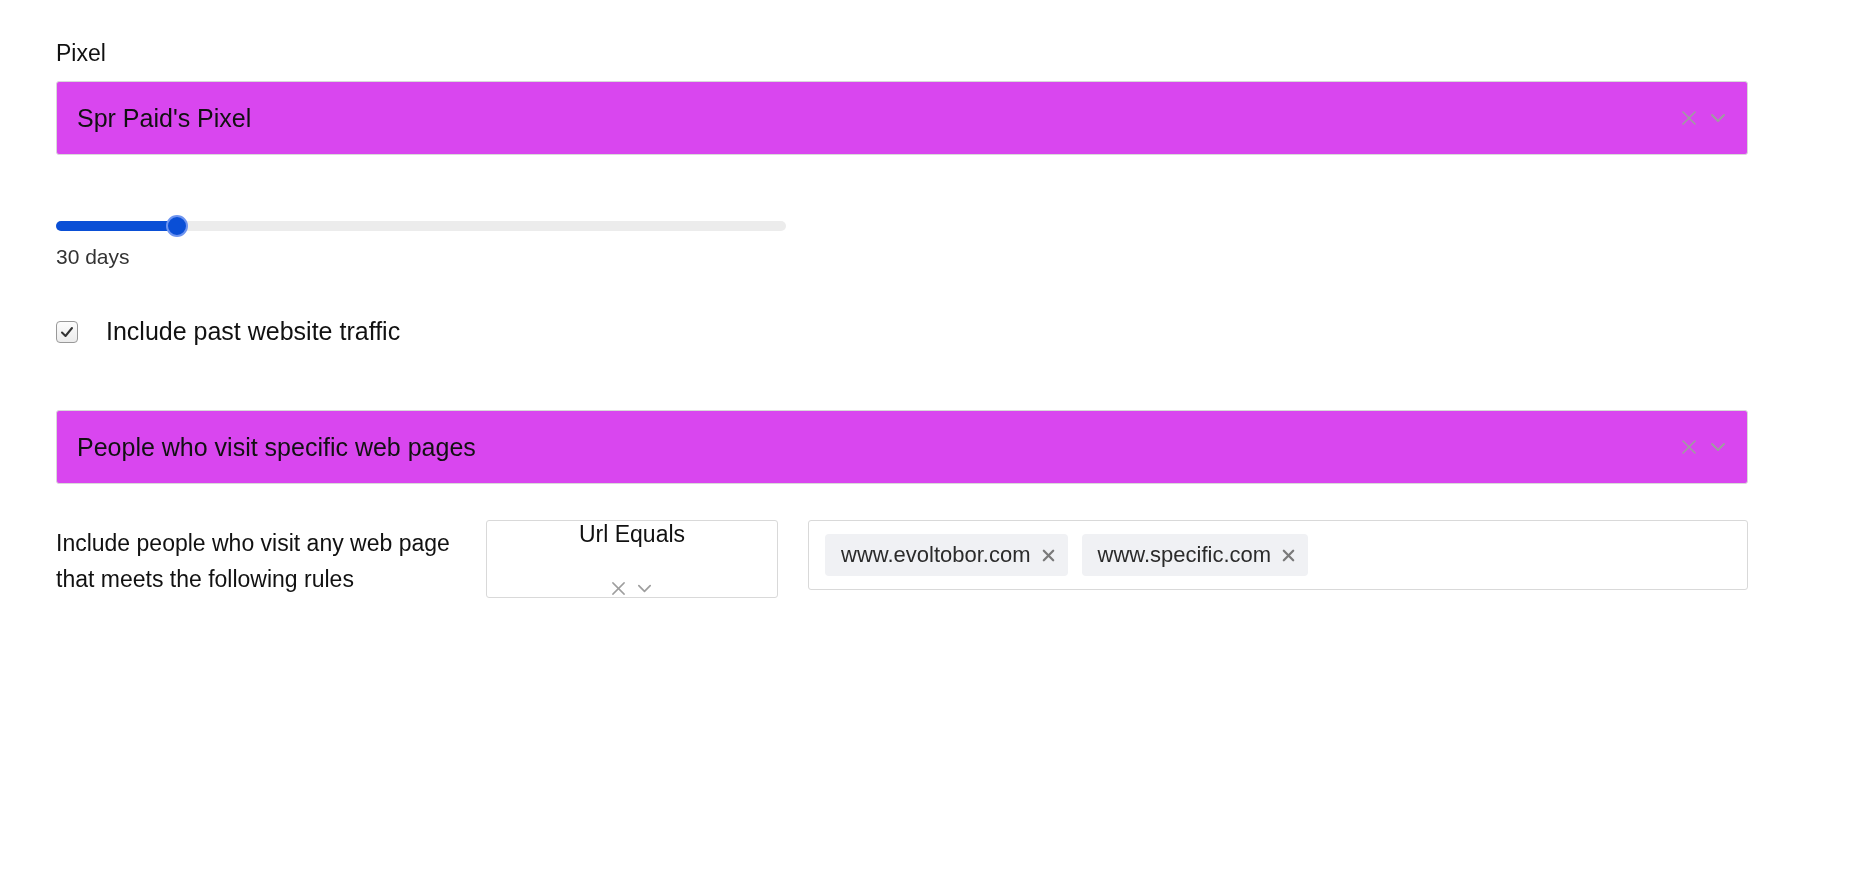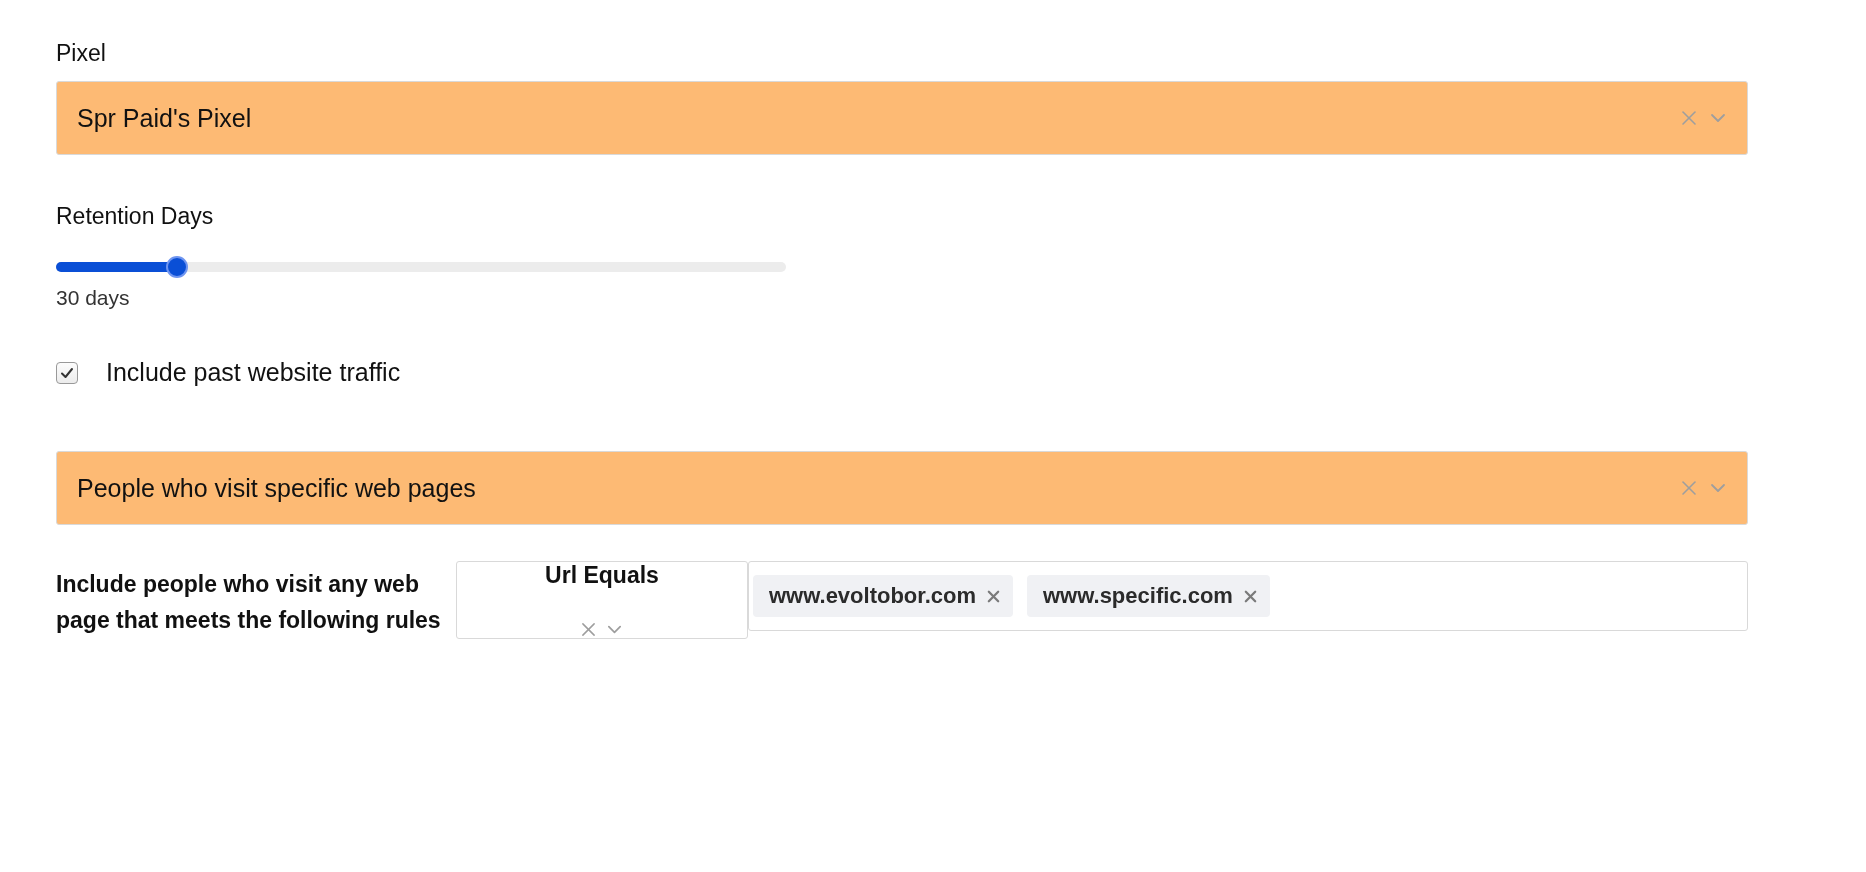--- a/index.html
+++ b/index.html
@@ -22,21 +22,21 @@
   .combobox {
     position: relative;
     border: 1px solid #d9d9d9;
     border-radius: 3px;
     height: 74px;
     display: flex;
     align-items: center;
     padding: 0 20px;
     font-size: 25px;
     color: #111;
-    background: #fdba74;
+    background: #d946ef;
     cursor: pointer;
   }
   .combobox .value { flex: 1; }
   .combobox .actions {
     display: flex;
     align-items: center;
     gap: 12px;
   }
   .icon {
     display: inline-flex;
@@ -103,22 +103,22 @@
   .checkbox svg { display: block; }
   .check-label {
     font-size: 25px;
     color: #111;
   }
 
   
   .rule-row {
     display: flex;
     align-items: flex-start;
+    gap: 30px;
     margin-top: 36px;
-    font-weight: bold;
   }
   .rule-desc {
     width: 400px;
     font-size: 23px;
     line-height: 1.55;
     color: #111;
     padding-top: 6px;
   }
   .rule-combobox {
     border: 1px solid #d9d9d9;
@@ -139,21 +139,21 @@
 
   .tags-box {
     flex: 1;
     border: 1px solid #d9d9d9;
     border-radius: 3px;
     min-height: 70px;
     display: flex;
     align-items: center;
     flex-wrap: wrap;
     gap: 14px;
-    padding: 10px 4px;
+    padding: 10px 16px;
     background: #fff;
   }
   .tag {
     display: inline-flex;
     align-items: center;
     gap: 10px;
     background: #f0f1f4;
     border-radius: 4px;
     padding: 8px 12px 8px 16px;
     font-size: 22px;
@@ -184,21 +184,20 @@
       <span class="icon">
         <svg width="18" height="18" viewBox="0 0 18 18" fill="none" stroke="currentColor" stroke-width="1.8" stroke-linecap="round" stroke-linejoin="round">
             <polyline points="3,6 9,12 15,6"></polyline>
           </svg>
       </span>
     </div>
   </div>
 
   <div class="section-gap"></div>
 
-  <div class="field-label">Retention Days</div>
   <div class="slider-wrap">
     <div class="slider-track">
       <div class="slider-fill"></div>
       <div class="slider-thumb"></div>
     </div>
     <div class="slider-caption">30 days</div>
   </div>
 
   <div class="check-row">
     <span class="checkbox">

